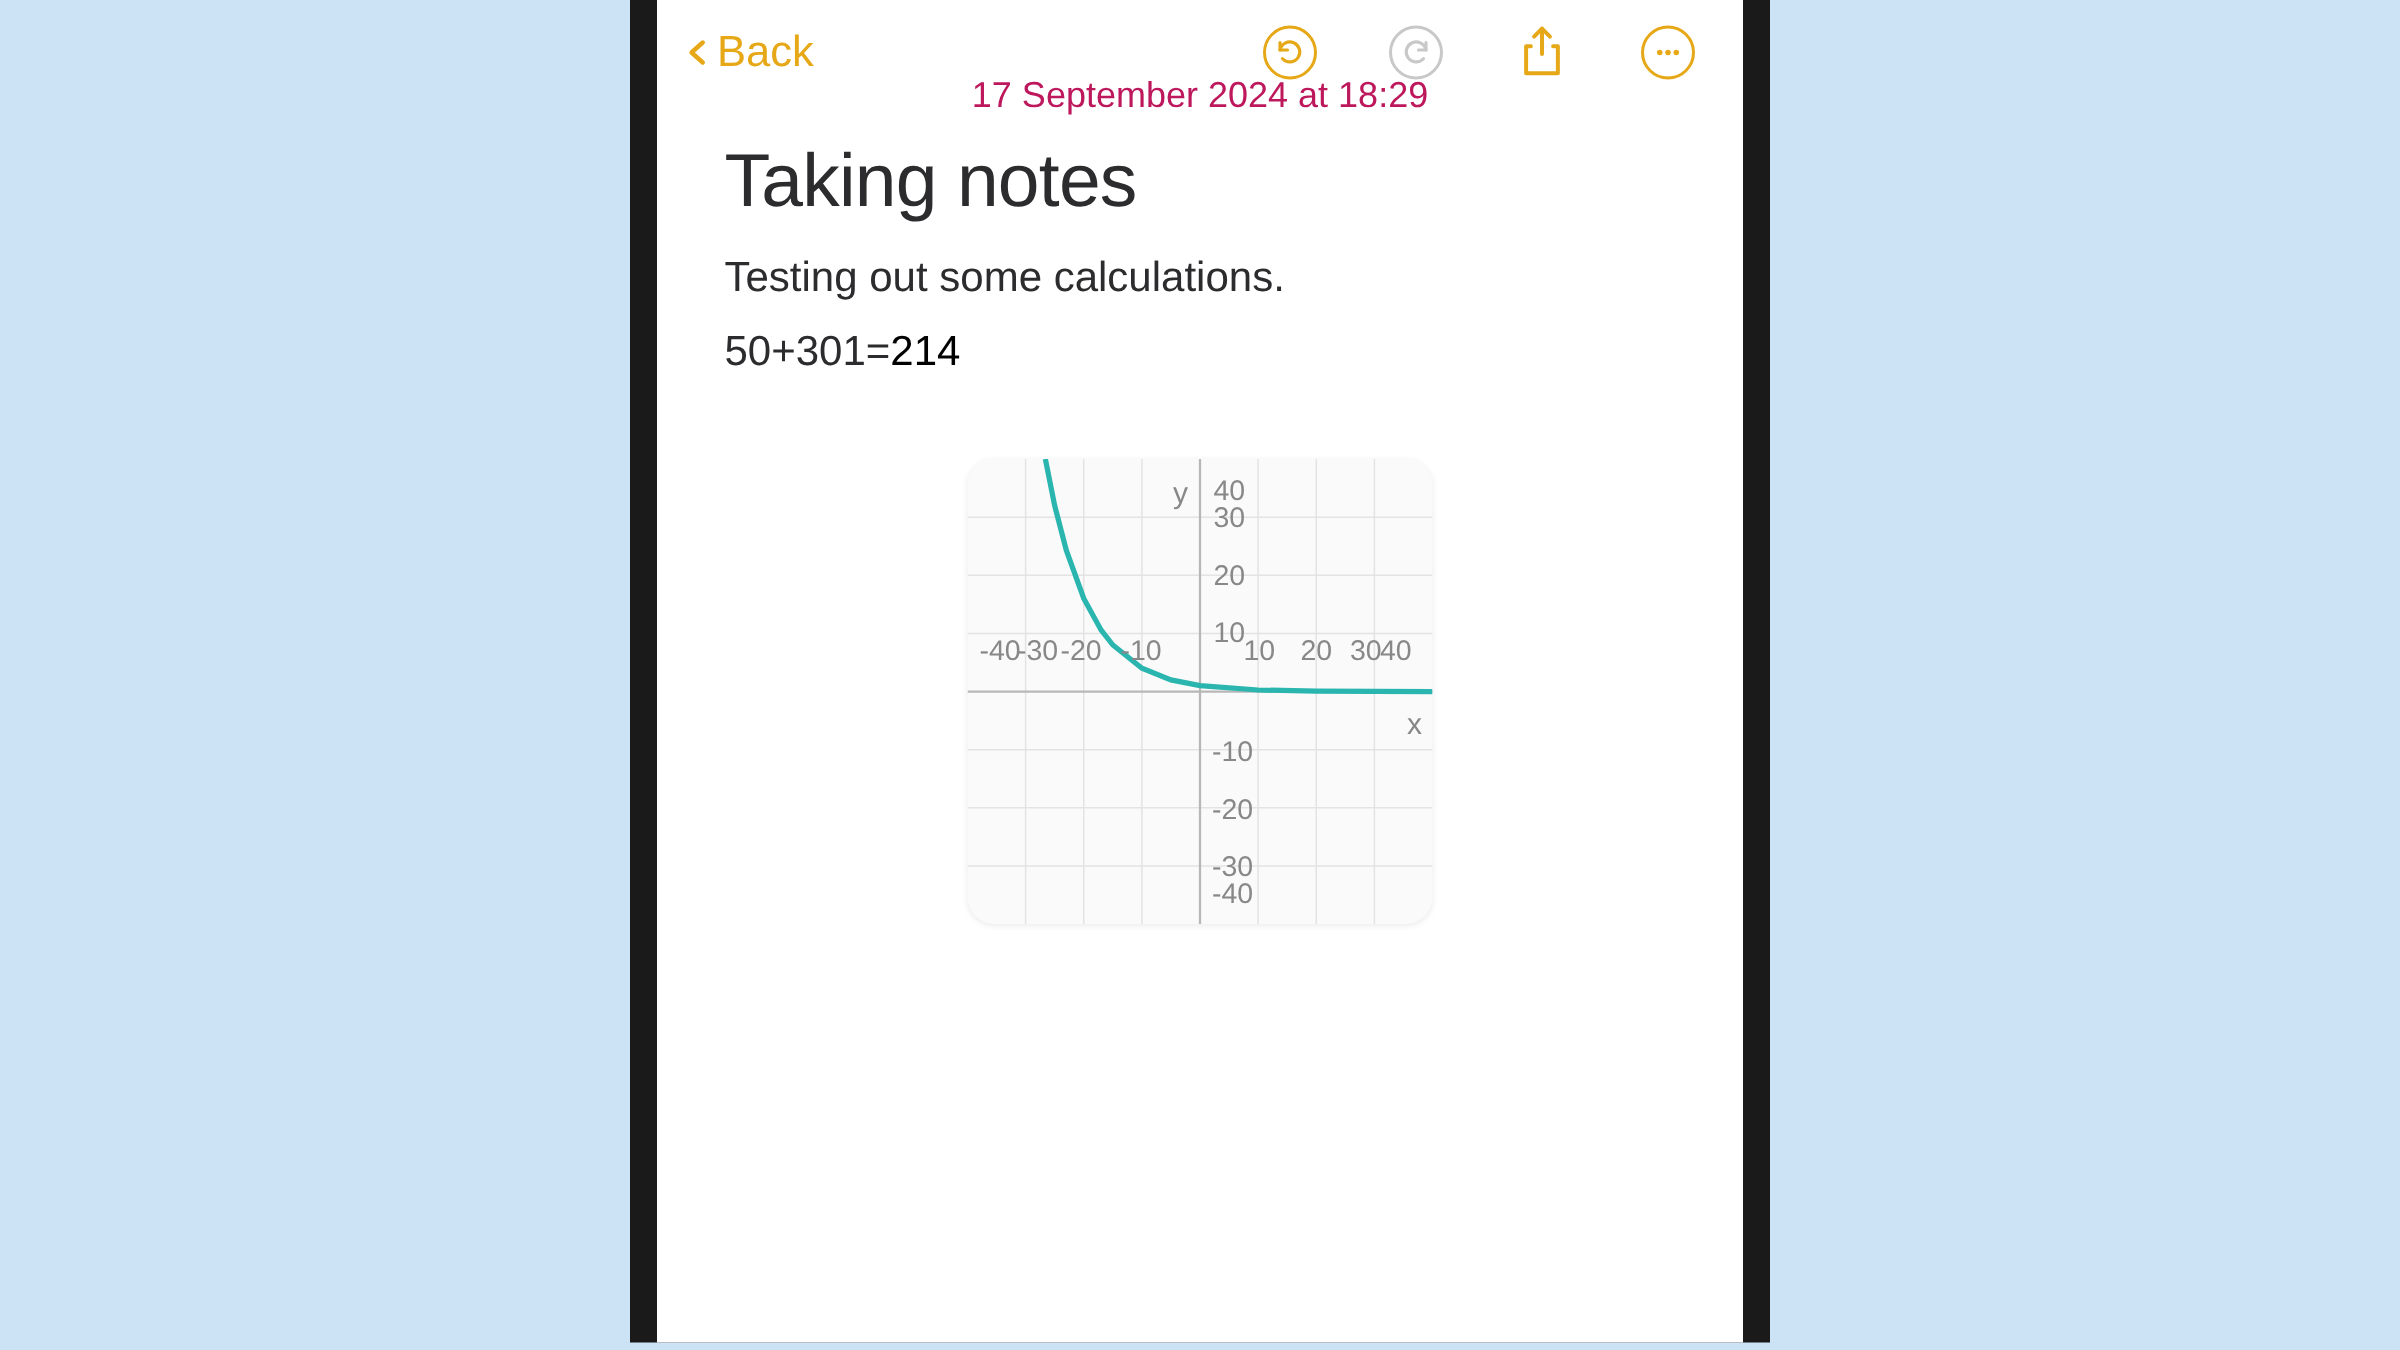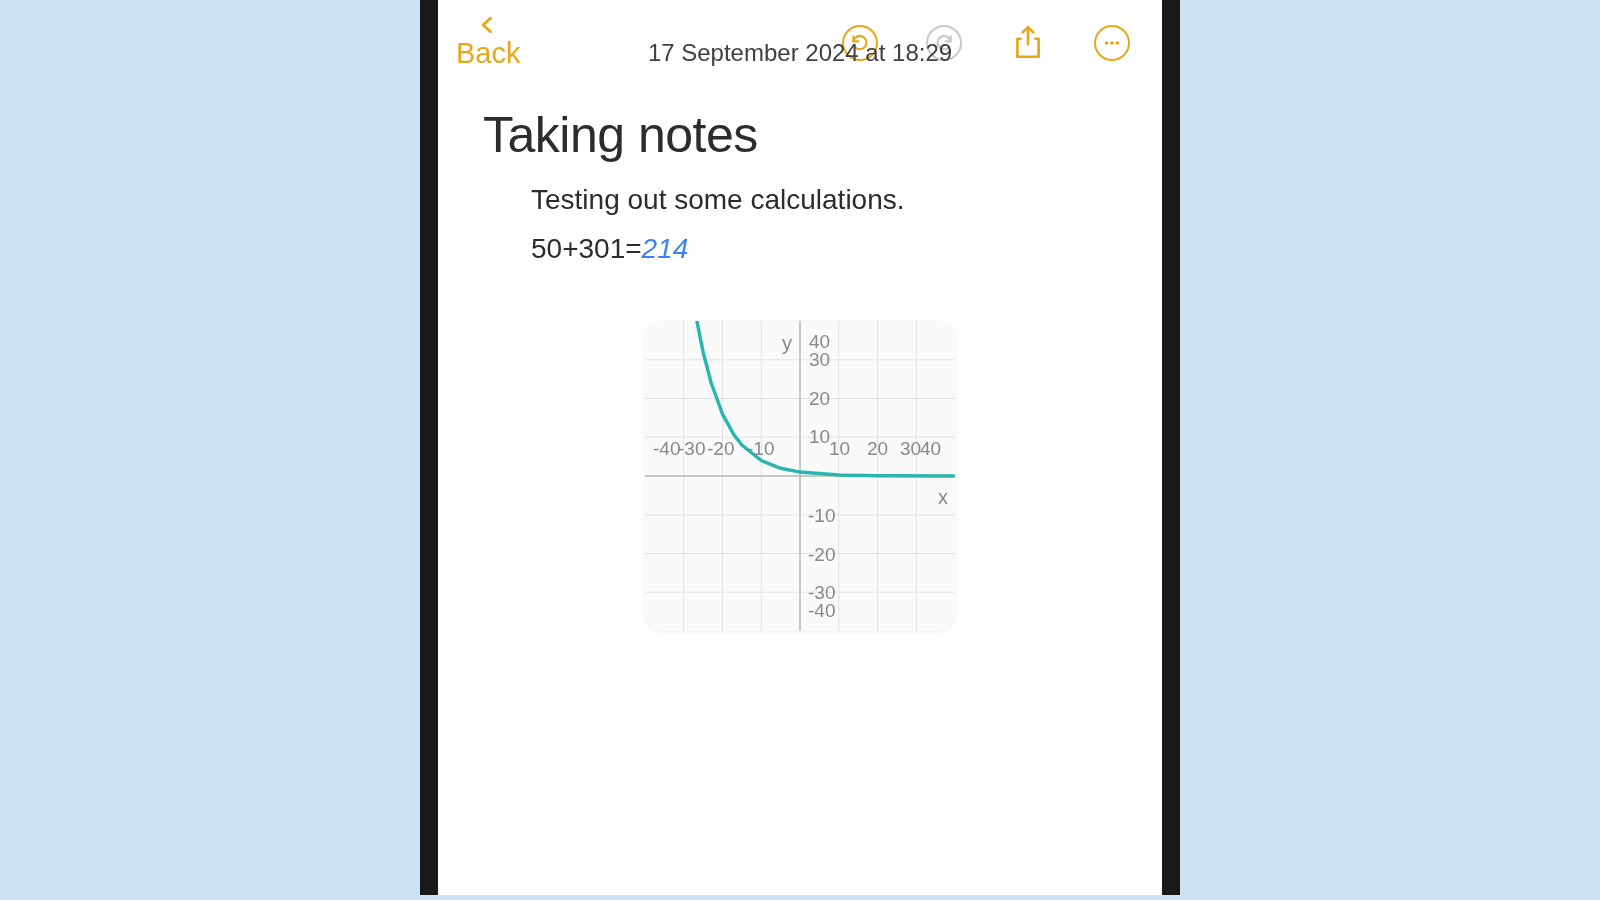--- a/index.html
+++ b/index.html
@@ -33,21 +33,20 @@
       align-items: center;
       padding: 20px 30px 10px 18px;
       gap: 10px;
     }
     .back-btn {
       display: flex;
       align-items: center;
       gap: 2px;
       cursor: pointer;
       color: #e6a817;
-      flex-direction: column;
     }
     .back-chevron {
       width: 20px;
       height: 20px;
     }
     .back-label {
       font-size: 29px;
       color: #e6a817;
       font-weight: 400;
     }
@@ -66,47 +65,46 @@
       height: 36px;
       border-radius: 50%;
       display: flex;
       align-items: center;
       justify-content: center;
     }
     .icon-circle.gold { border: 2.5px solid #e6a817; color: #e6a817; }
     .icon-circle.gray { border: 2.5px solid #c8c8c8; color: #c8c8c8; }
     .ghost-date {
       position: absolute;
-      top: 44px;
+      top: 55px;
       left: 50%;
       transform: translateX(-50%);
       font-size: 24px;
-      color: #404040;
+      color: #be185d;
       white-space: nowrap;
       font-weight: 400;
       pointer-events: none;
     }
     .content {
       padding: 26px 45px 0 45px;
     }
     .note-title {
       font-size: 50px;
       font-weight: 400;
       color: #2c2c2e;
       letter-spacing: -0.5px;
       margin-bottom: 14px;
     }
     .note-body {
       font-size: 28px;
       color: #2c2c2e;
       line-height: 1.55;
-      margin-left: 48px;
     }
     .calc-line { margin-top: 6px; }
-    .accent { color: #3b82f6; font-style: italic; }
+    .accent { color: #000000; }
     .chart-wrap {
       margin: 50px auto 0 auto;
       width: 310px;
       height: 310px;
       background: #fafafa;
       border-radius: 18px;
       position: relative;
       box-shadow: 0 1px 4px rgba(0,0,0,0.08);
     }
     .chart-svg {

